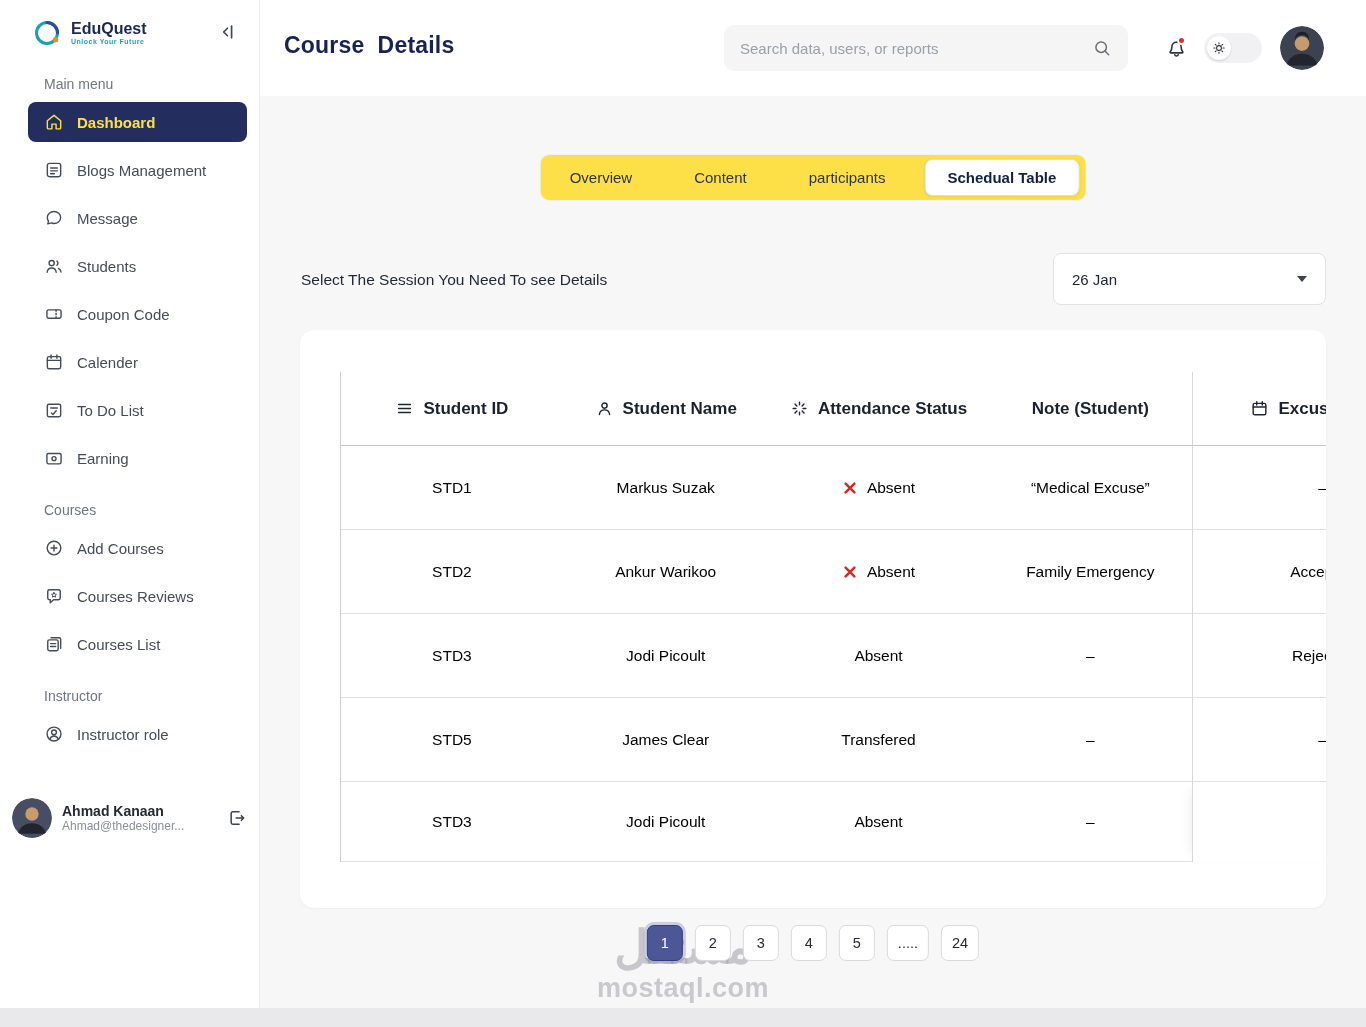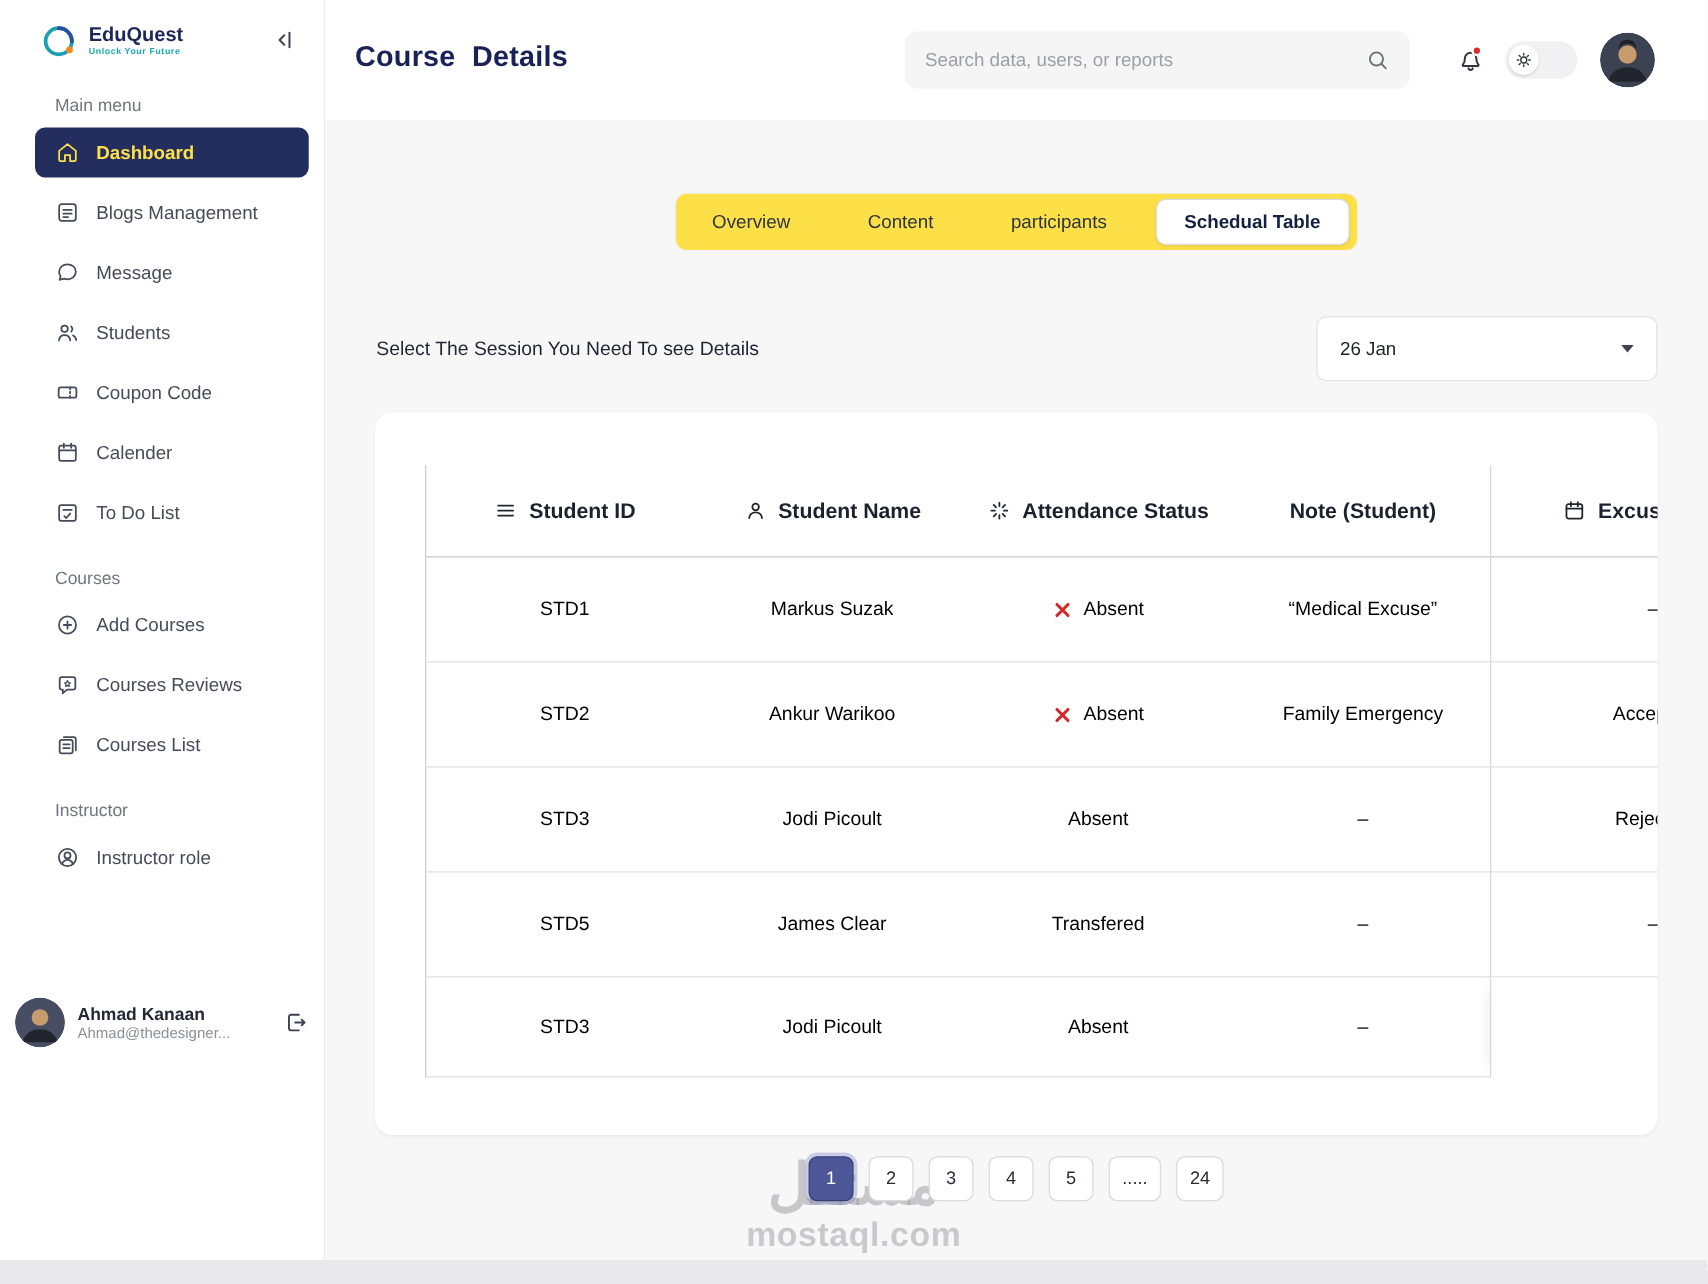--- a/index.html
+++ b/index.html
@@ -168,20 +168,27 @@
       <span>Calender</span>
     </div>
     <div class="sitem">
       <svg width="20" height="20" viewBox="0 0 24 24" fill="none" stroke="currentColor" stroke-width="1.7" stroke-linecap="round" stroke-linejoin="round">
           <rect x="4" y="5" width="16" height="15" rx="2"></rect>
           <path d="M8 9.5h8"></path>
           <path d="M9 15.5l1.8 1.8 3.8-4.3"></path>
         </svg>
       <span>To Do List</span>
     </div>
+    <div class="sitem">
+      <svg width="20" height="20" viewBox="0 0 24 24" fill="none" stroke="currentColor" stroke-width="1.7" stroke-linecap="round" stroke-linejoin="round">
+          <rect x="3.5" y="6.5" width="17" height="12.5" rx="2"></rect>
+          <circle cx="12" cy="12.75" r="2.4"></circle>
+        </svg>
+      <span>Earning</span>
+    </div>
   </nav>
 
   <div class="sec-label">Courses</div>
   <nav class="nav-list">
     <div class="sitem">
       <svg width="20" height="20" viewBox="0 0 24 24" fill="none" stroke="currentColor" stroke-width="1.7" stroke-linecap="round" stroke-linejoin="round">
           <circle cx="12" cy="12" r="8.2"></circle>
           <path d="M12 8.5v7M8.5 12h7"></path>
         </svg>
       <span>Add Courses</span>

